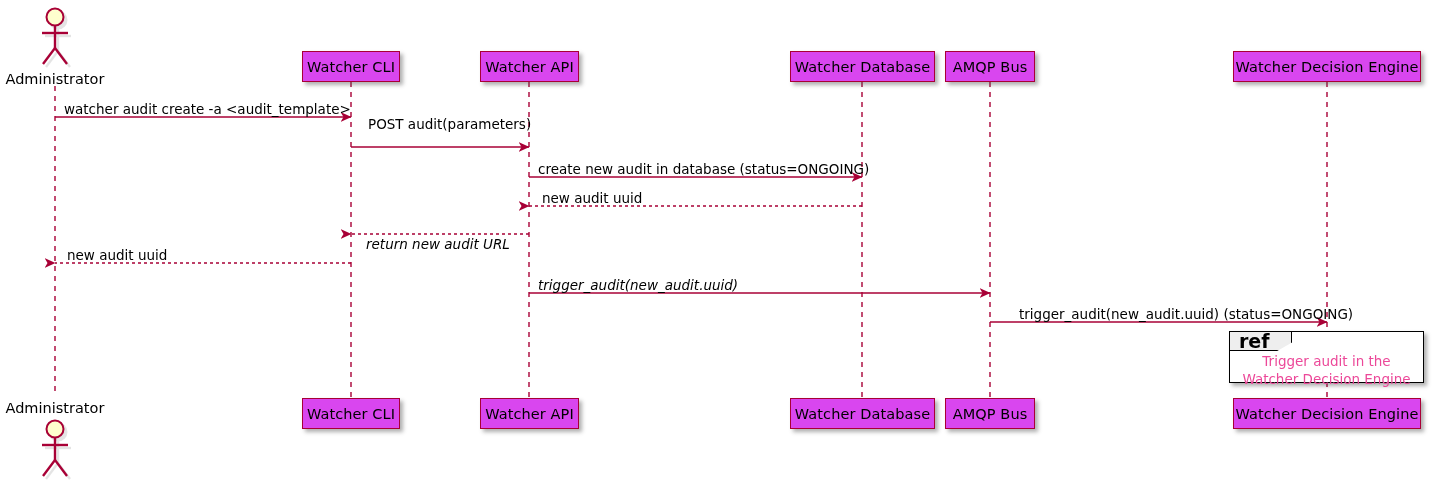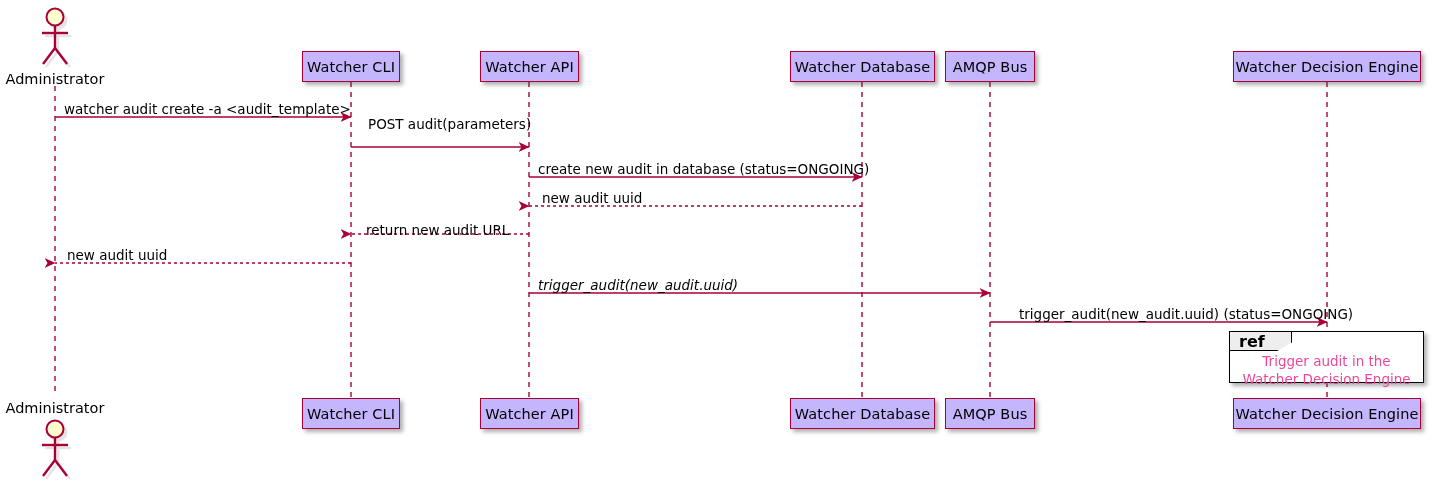--- a/index.html
+++ b/index.html
@@ -20,21 +20,21 @@
   svg.layer {
     position: absolute;
     left: 0;
     top: 0;
     width: 1434px;
     height: 486px;
   }
   .participant-box {
     position: absolute;
     box-sizing: border-box;
-    background: #c4b5fd;
+    background: #d946ef;
     border: 1.5px solid #A80036;
     box-shadow: 3px 3px 4px rgba(80,80,80,0.45);
     display: flex;
     align-items: center;
     justify-content: center;
     font-size: 14.5px;
     color: #000000;
     white-space: nowrap;
     letter-spacing: 0.1px;
   }
@@ -59,21 +59,21 @@
   }
   .ref-tab {
     position: absolute;
     left: 0;
     top: 0;
     height: 19px;
     width: 62px;
     background: #EEEEEE;
     border-right: 1.6px solid #000000;
     border-bottom: 1.6px solid #000000;
-    font-size: 16px;
+    font-size: 19px;
     font-weight: bold;
     color: #000000;
     display: flex;
     align-items: center;
     padding-left: 9px;
     box-sizing: border-box;
     clip-path: polygon(0 0, 100% 0, 100% 55%, 76% 100%, 0 100%);
   }
   .ref-body {
     position: absolute;
@@ -192,21 +192,21 @@
     </div>
   <div id="actor-labels">
       <div class="actor-label" style="top: 71px; left: 5.5px;">Administrator</div>
       <div class="actor-label" style="top: 400px; left: 5.5px;">Administrator</div>
     </div>
   <div id="message-labels">
       <div class="msg-label" style="left: 64px; top: 101px; text-align: right;">watcher audit create -a &lt;audit_template&gt;</div>
       <div class="msg-label" style="left: 360px; top: 116px; margin-left: 8px;">POST audit(parameters)</div>
       <div class="msg-label" style="left: 538px; top: 161px;">create new audit in database (status=ONGOING)</div>
       <div class="msg-label" style="left: 542px; top: 190px;">new audit uuid</div>
-      <div class="msg-label" style="left: 366px; top: 222px;">return new audit URL</div>
+      <div class="msg-label" style="left: 366px; top: 236px; font-style: italic;">return new audit URL</div>
       <div class="msg-label" style="left: 67px; top: 247px;">new audit uuid</div>
       <div class="msg-label" style="left: 538px; top: 277px; font-style: italic;">trigger_audit(new_audit.uuid)</div>
       <div class="msg-label" style="left: 998px; top: 306px; margin-left: 21px;">trigger_audit(new_audit.uuid) (status=ONGOING)</div>
     </div>
 
   <div class="ref-frame" id="ref-frame" style="left: 1229px; top: 331px; width: 195px; height: 52px;">
     <div class="ref-tab">ref</div>
     <div class="ref-body">
       <div>Trigger audit in the</div>
       <div>Watcher Decision Engine</div>

